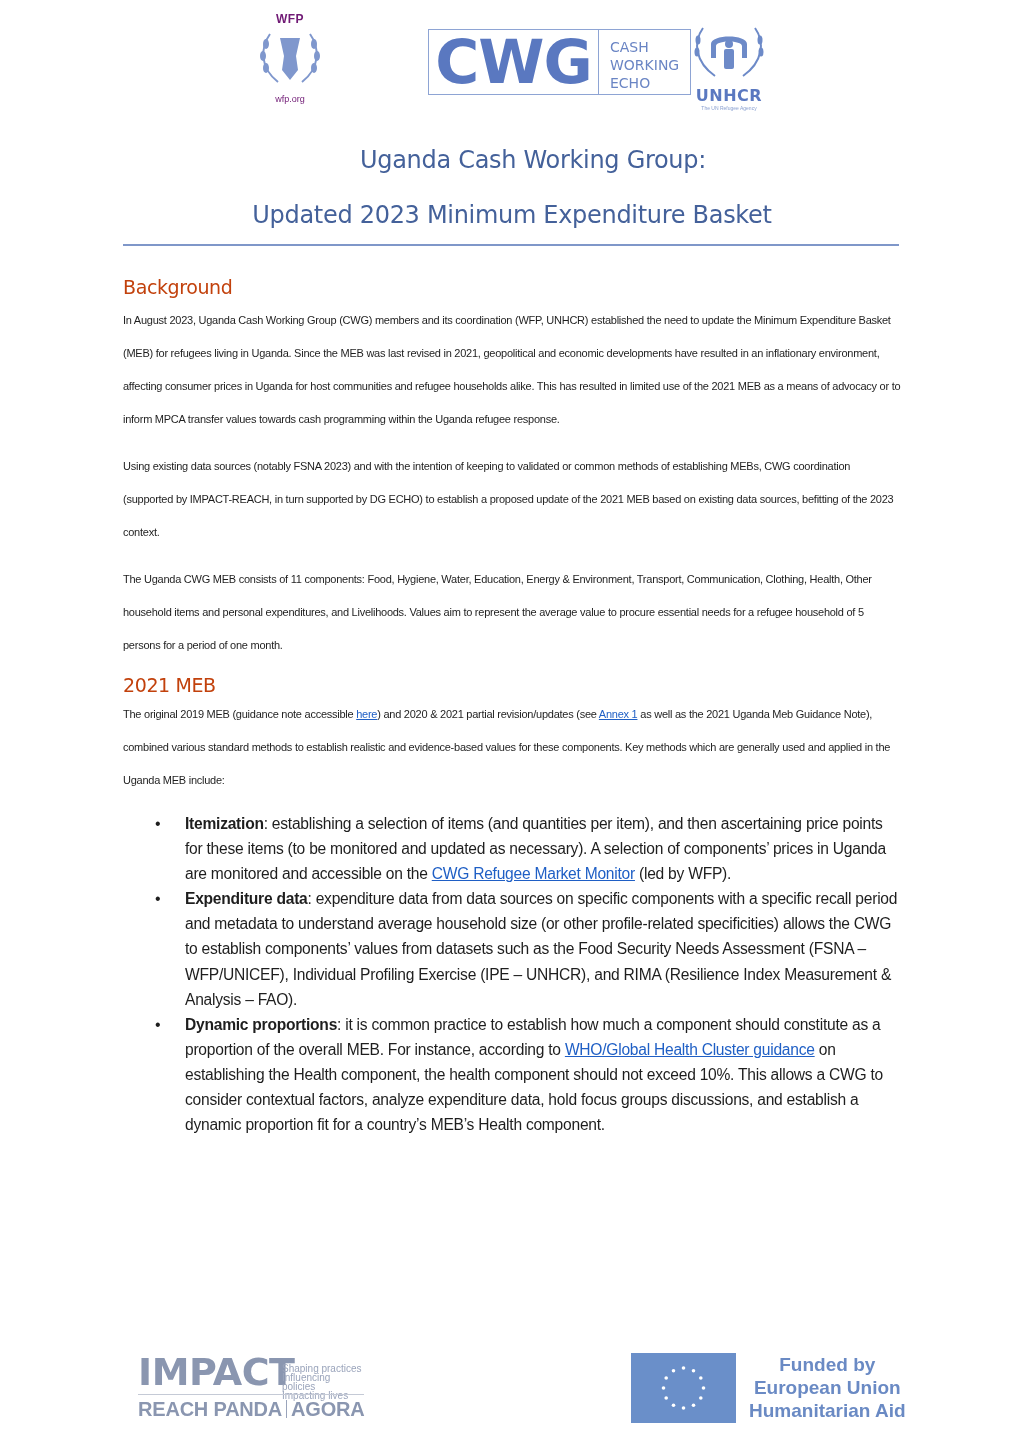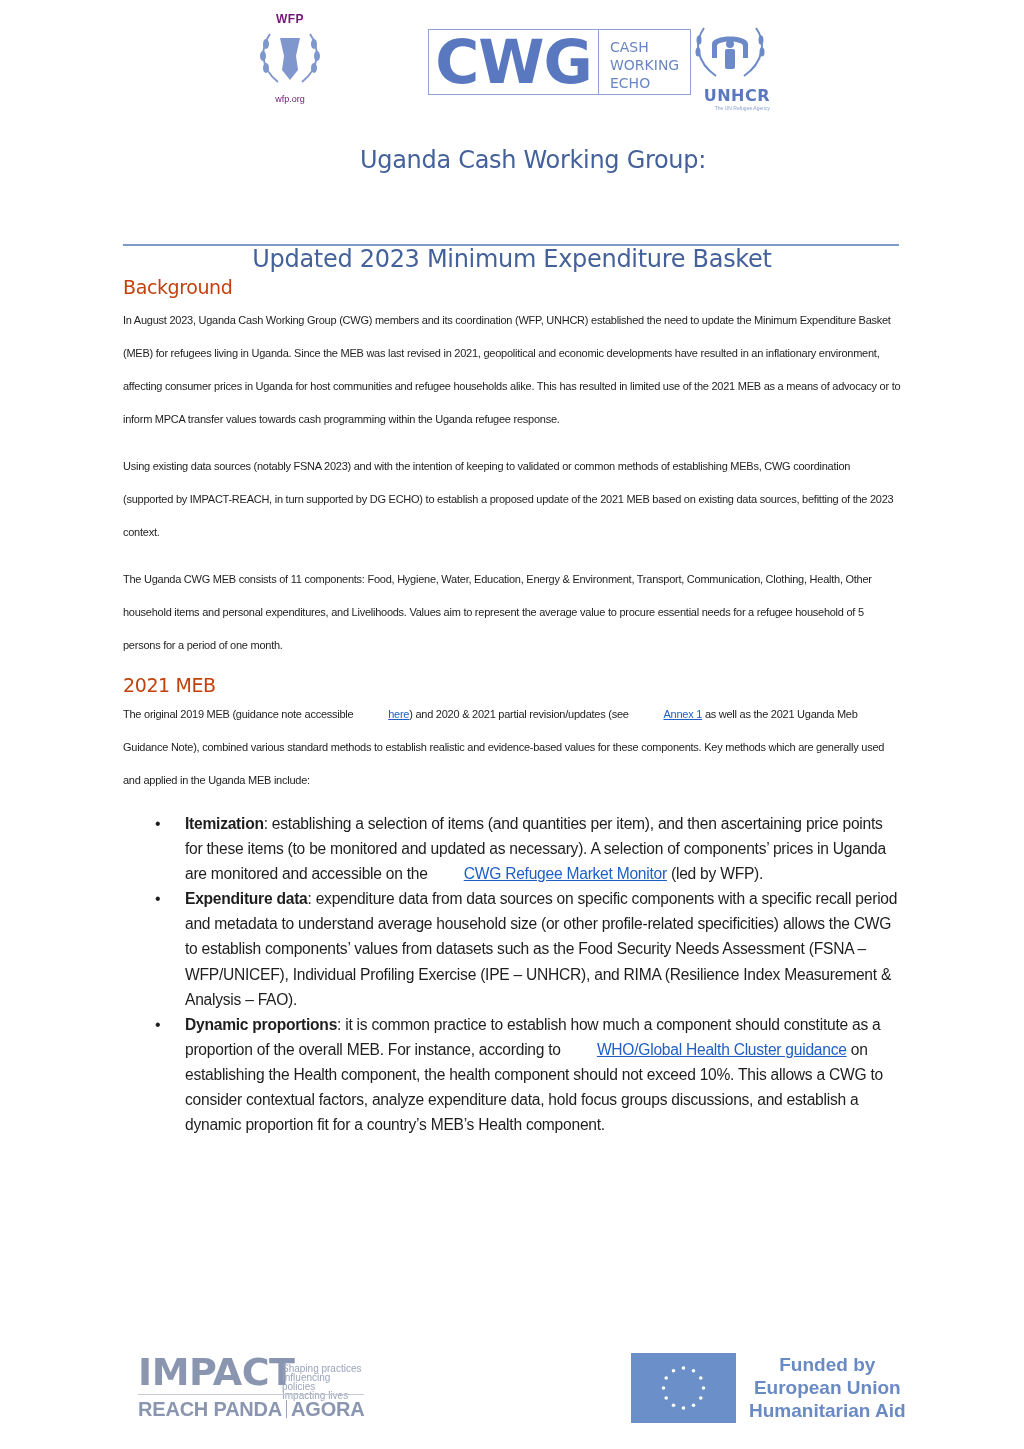--- a/index.html
+++ b/index.html
@@ -9,35 +9,35 @@
     .logo-row { position: absolute; top: 10px; left: 0; width: 1024px; height: 100px; }
     .wfp { position: absolute; left: 252px; top: 2px; width: 76px; height: 96px; color: #701a75; text-align: center; }
     .wfp-title { font-size: 12px; font-weight: bold; letter-spacing: 0.5px; }
     .wfp-url { font-size: 9px; position: absolute; bottom: 4px; left: 0; width: 100%; }
     .wfp svg { display: block; margin: 0 auto; }
 
     .cwg { position: absolute; left: 380px; top: 19px; width: 263px; height: 66px; border: 1.5px solid #8ea4d4; display: flex; margin-left: 48px; }
     .cwg-big { width: 170px; border-right: 1.5px solid #8ea4d4; font-size: 60px; font-weight: bold; color: #5a78c0; line-height: 64px; text-align: center; letter-spacing: -1px; font-family: "DejaVu Sans", sans-serif; }
     .cwg-small { flex: 1; padding: 8px 0 0 11px; font-size: 14px; line-height: 18px; color: #6a85c4; font-family: "DejaVu Sans", sans-serif; }
 
-    .unhcr { position: absolute; left: 688px; top: 12px; width: 82px; height: 92px; text-align: right; color: #5a78c0; }
+    .unhcr { position: absolute; left: 688px; top: 12px; width: 82px; height: 92px; text-align: center; color: #5a78c0; }
     .unhcr-title { font-size: 16px; font-weight: bold; letter-spacing: 0.5px; font-family: "DejaVu Sans", sans-serif; }
     .unhcr-sub { font-size: 5px; color: #8aa0d0; }
 
     .title { position: absolute; left: 0; width: 1024px; text-align: center; color: #44619a; font-size: 24px; font-family: "DejaVu Sans", sans-serif; font-weight: normal; letter-spacing: -0.3px; }
     .title-1 { top: 146px; margin-left: 21px; }
-    .title-2 { top: 201px; margin-top: 44px; }
+    .title-2 { top: 201px; }
     .title-rule { position: absolute; left: 123px; top: 244px; width: 776px; height: 2px; background: #7f97c9; }
 
     .content { position: absolute; left: 123px; top: 274px; width: 780px; font-family: "Liberation Sans", sans-serif; }
     h2 { font-weight: normal; color: #c2410c; font-size: 19px; line-height: 26px; font-family: "DejaVu Sans", sans-serif; letter-spacing: -0.4px; }
     p { font-size: 11px; line-height: 33px; color: #1e1e1e; letter-spacing: -0.25px; }
     .gap { height: 14px; }
     .gap-s { height: 10px; }
-    a { color: #1f5fc5; text-decoration: underline; margin-left: 32px; }
+    a { color: #1f5fc5; text-decoration: underline; }
     ul { list-style: none; margin-top: 14px; }
     li { position: relative; padding-left: 62px; font-size: 15.6px; line-height: 25.1px; letter-spacing: -0.25px; }
     li::before { content: "\2022"; position: absolute; left: 32px; top: 0; font-size: 16px; }
     li b { font-weight: bold; }
 
     .footer-impact { position: absolute; left: 138px; top: 1350px; width: 228px; height: 72px; color: #8a96b0; }
     .impact-big { position: absolute; left: 0; top: 0; font-size: 38px; font-weight: bold; letter-spacing: -0.5px; font-family: "DejaVu Sans", sans-serif; line-height: 44px; }
     .impact-tag { position: absolute; left: 144px; top: 14px; font-size: 10px; line-height: 9px; color: #9aa4bb; }
     .impact-rule { position: absolute; left: 0; top: 44px; width: 226px; height: 1px; background: #c5cad6; }
     .impact-sub { position: absolute; left: 0; top: 47px; font-size: 20px; font-weight: bold; letter-spacing: -0.2px; font-family: Liberation Sans, sans-serif; line-height: 24px; white-space: nowrap; }

